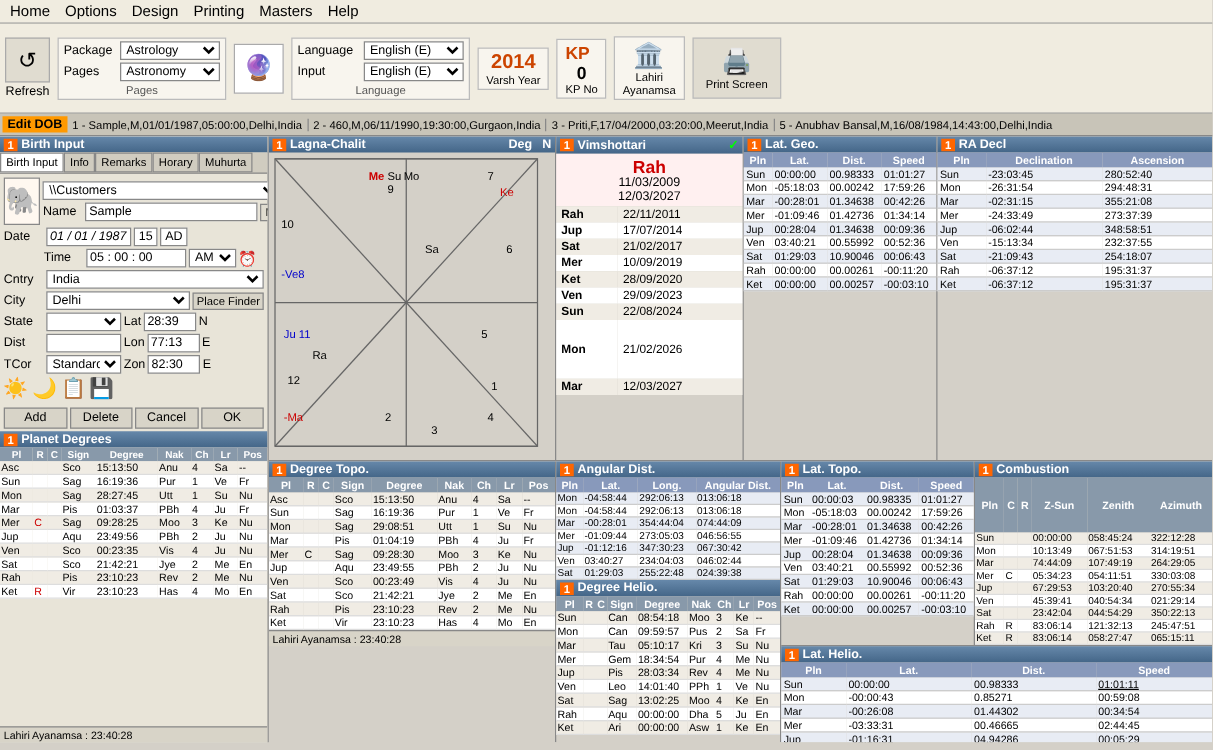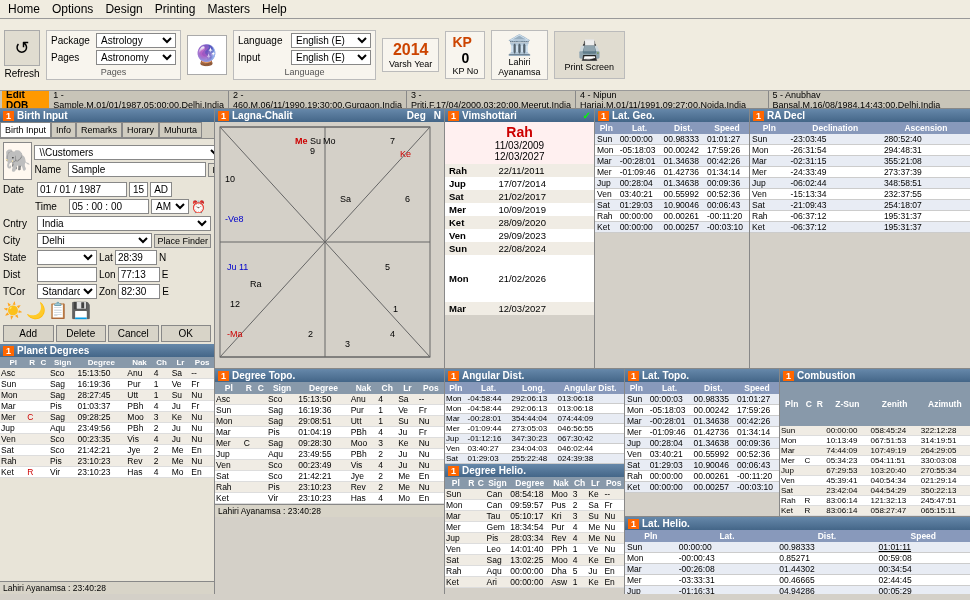--- a/index.html
+++ b/index.html
@@ -83,21 +83,20 @@
     <div style="font-size:20px;">🖨️</div>
     <div style="font-size:9px;">Print Screen</div>
   </div>
 </div>
 
 <div style="background:#c8c4b8;border-bottom:1px solid #888;display:flex;align-items:center;font-size:10px;padding:1px 2px;gap:4px;overflow:hidden;height:18px;">
   <span style="background:#ff9900;padding:1px 4px;font-weight:bold;font-size:10px;cursor:pointer;">Edit DOB</span>
   <span style="font-size:9px;border-right:1px solid #888;padding-right:4px;">1 - Sample,M,01/01/1987,05:00:00,Delhi,India</span>
   <span style="font-size:9px;border-right:1px solid #888;padding-right:4px;">2 - 460,M,06/11/1990,19:30:00,Gurgaon,India</span>
   <span style="font-size:9px;border-right:1px solid #888;padding-right:4px;">3 - Priti,F,17/04/2000,03:20:00,Meerut,India</span>
-  <span style="font-size:9px;border-right:1px solid #888;padding-right:4px;">4 - Nipun Harjai,M,01/11/1991,09:27:00,Noida,India</span>
   <span style="font-size:9px;">5 - Anubhav Bansal,M,16/08/1984,14:43:00,Delhi,India</span>
 </div>
 
 <div style="display:flex;height:calc(600px - 115px);overflow:hidden;">
 
   <div style="width:215px;min-width:215px;background:#e8e4d8;border-right:1px solid #888;display:flex;flex-direction:column;overflow:hidden;">
 
     <div style="background:linear-gradient(to bottom,#6688aa,#446688);color:white;font-size:10px;font-weight:bold;padding:1px 3px;display:flex;align-items:center;">
       <span style="background:#ff6600;color:white;font-size:9px;padding:0 3px;margin-right:3px;font-weight:bold;">1</span>
       <span>Birth Input</span>
@@ -123,21 +122,21 @@
             <span style="font-size:10px;width:32px;">Name</span>
             <input type="text" style="font-size: 10px; border: 1px solid rgb(136, 136, 136); flex: 1 1 0%; padding: 1px 2px;" value="Sample">
             <button style="font-size:9px;border:1px solid #888;background:#e0dcd0;padding:1px 3px;">M</button>
           </div>
         </div>
 
       </div>
 
       <div style="display:flex;align-items:center;gap:2px;">
         <span style="font-size:10px;width:32px;">Date</span>
-        <input type="text" style="font-size: 10px; border: 1px solid rgb(136, 136, 136); width: 90px; padding: 1px 2px;" value="01 / 01 / 1987">
+        <input type="text" style="font-size: 10px; border: 1px solid rgb(136, 136, 136); width: 68px; padding: 1px 2px; font-style: italic;" value="01 / 01 / 1987">
         <span style="font-size:10px;border:1px solid #888;background:white;padding:1px 3px;">15</span>
         <span style="font-size:10px;border:1px solid #888;background:white;padding:1px 3px;">AD</span>
       </div>
 
       <div style="display:flex;align-items:center;gap:2px;margin-left:32px;">
         <span style="font-size:10px;width:32px;">Time</span>
         <input type="text" style="font-size: 10px; border: 1px solid rgb(136, 136, 136); width: 80px; padding: 1px 2px;" value="05 : 00 : 00">
         <select style="font-size:10px;border:1px solid #888;width:38px;">
           <option>AM</option>
         </select>

